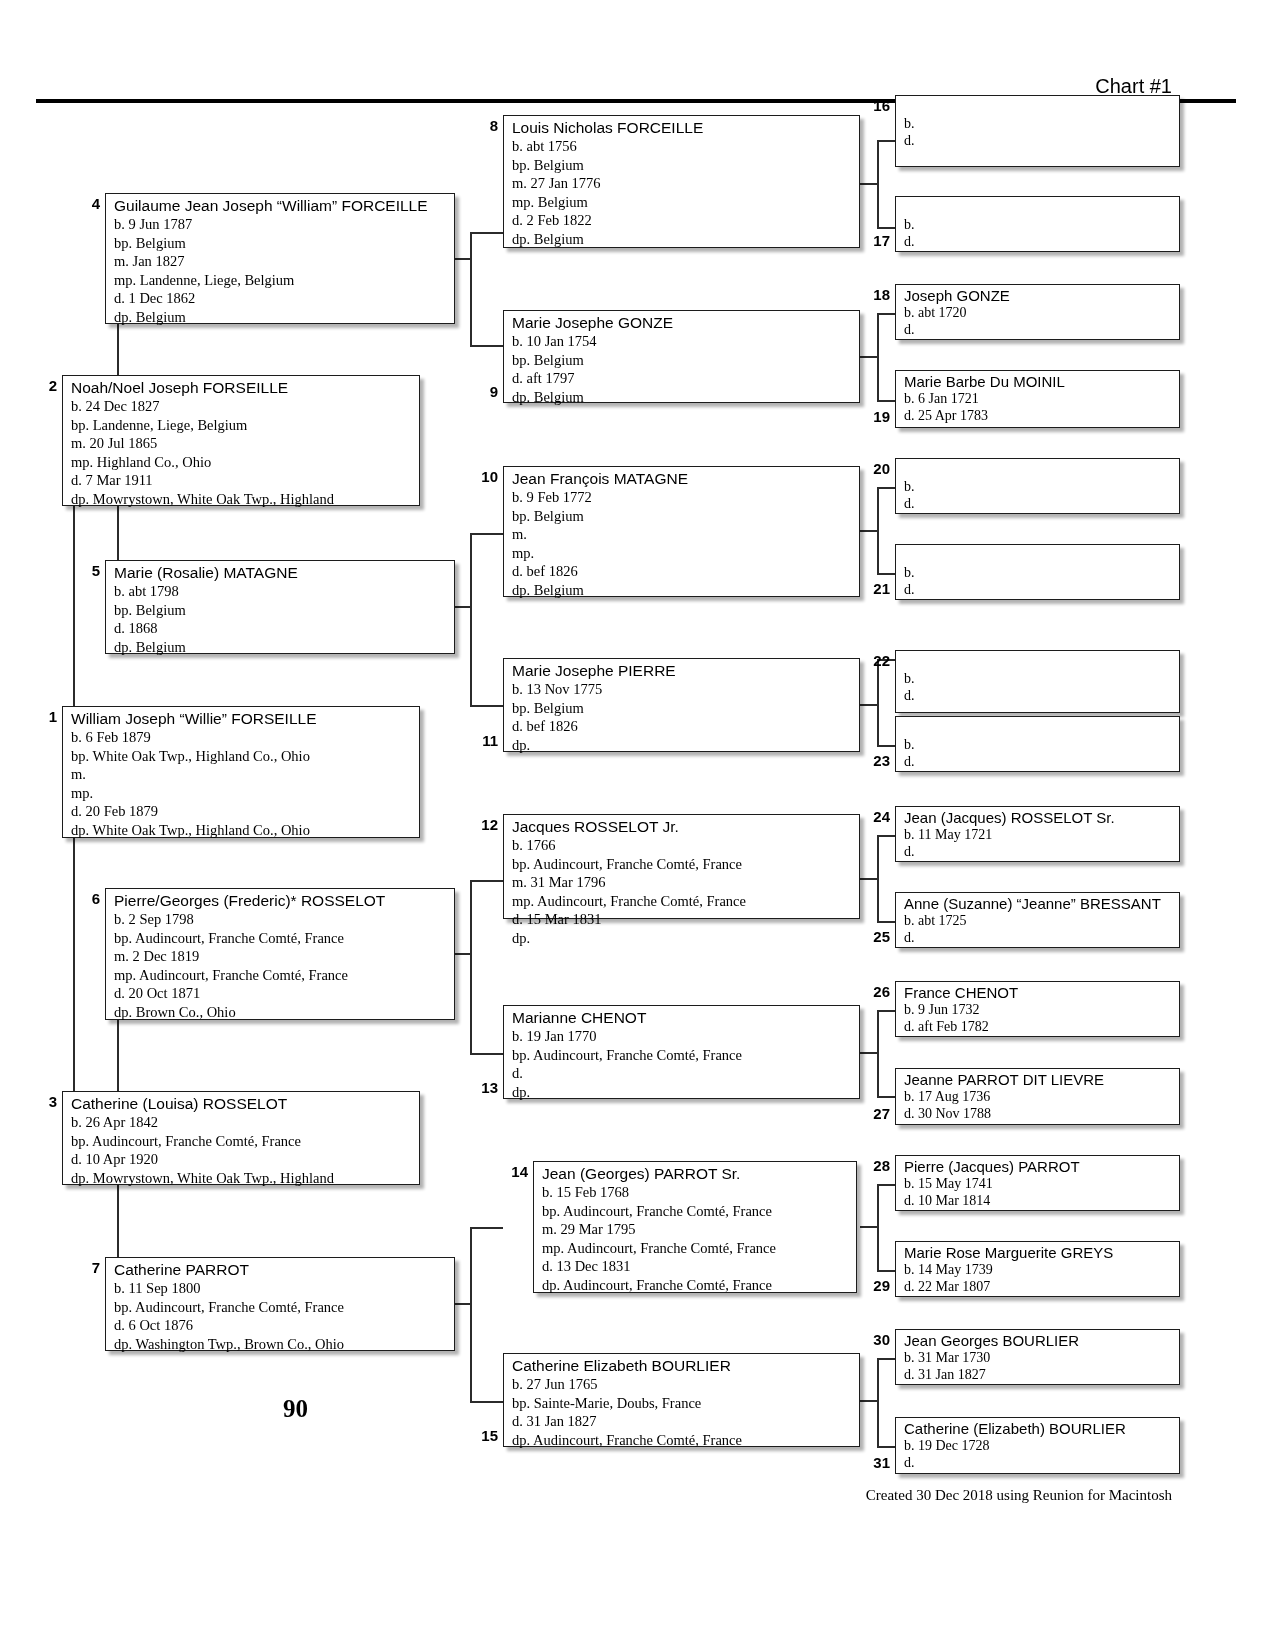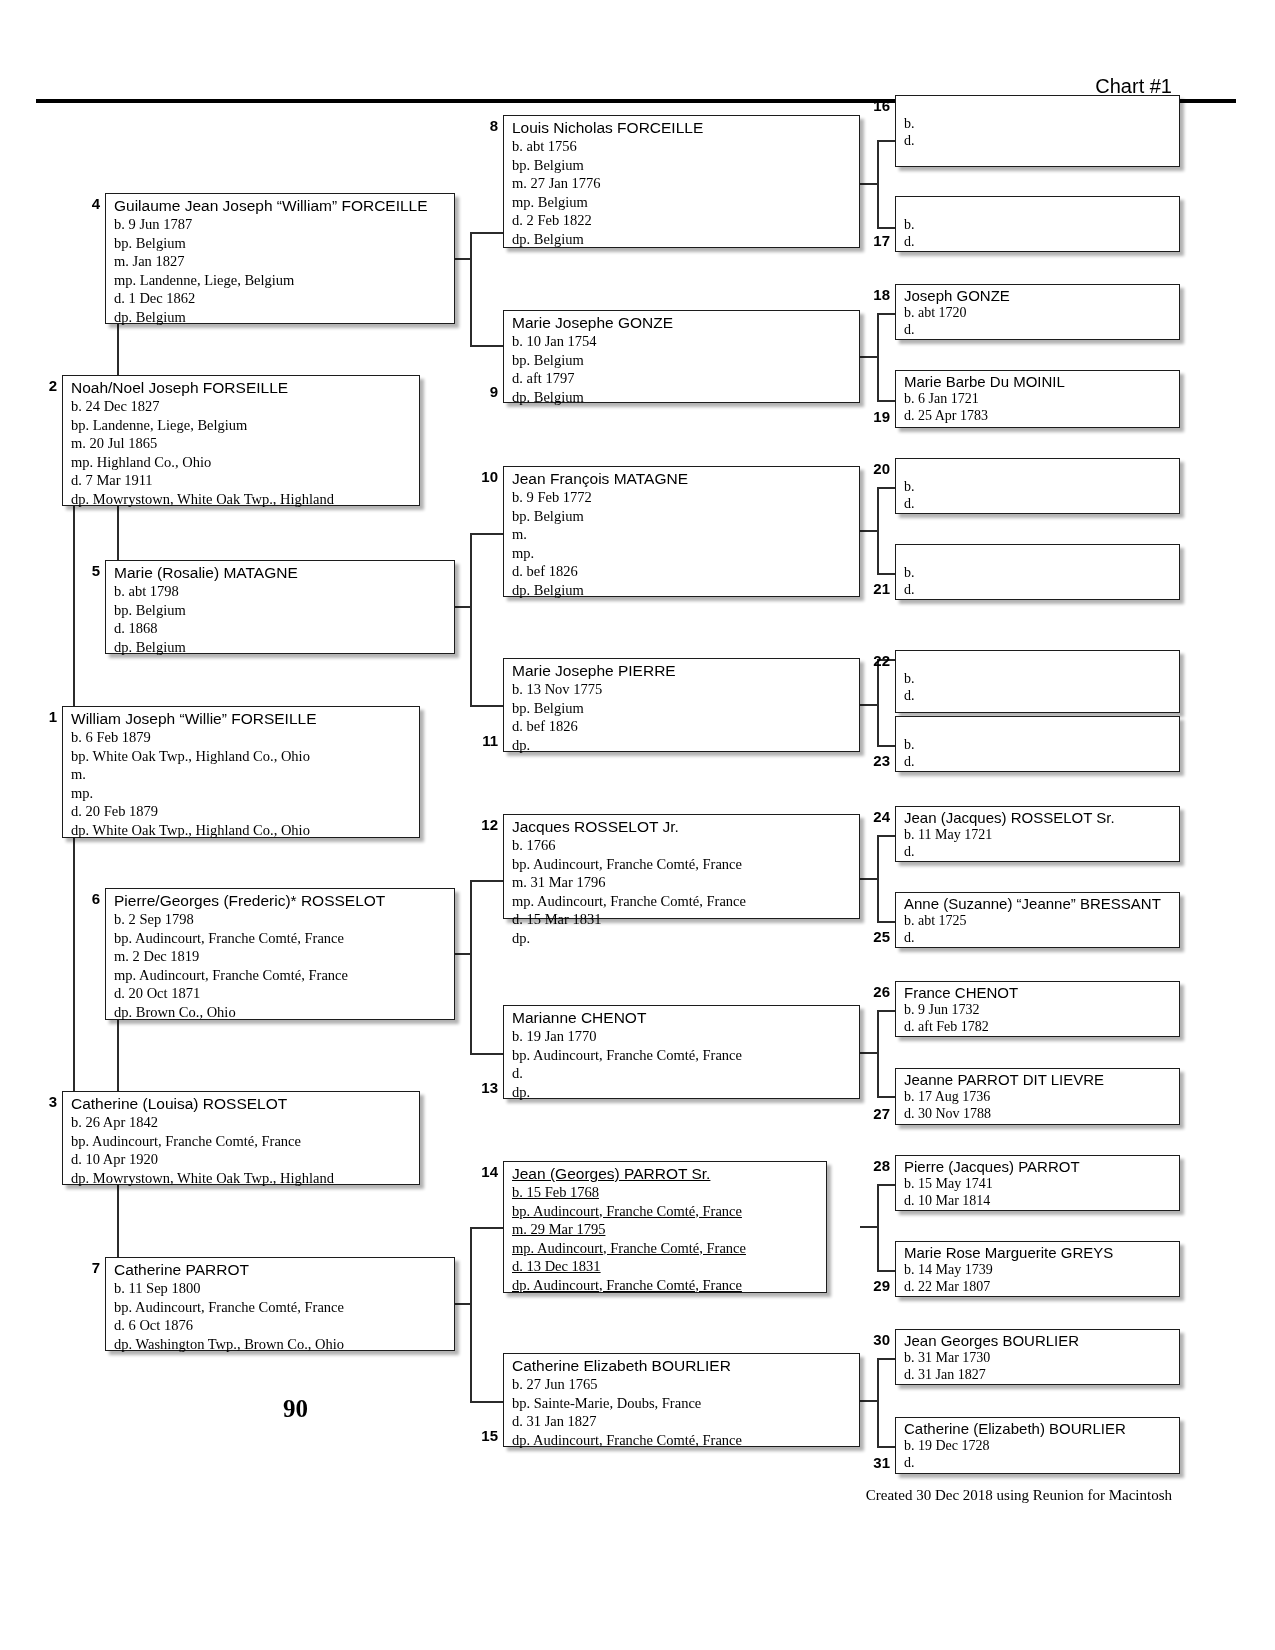--- a/index.html
+++ b/index.html
@@ -193,21 +193,21 @@
         <div class="pline">dp.</div>
       </div>
       <div class="pbox" style="left: 503px; top: 1005px; width: 357px; height: 94px;">
         <div class="pnum bottom">13</div>
         <div class="pname">Marianne CHENOT</div>
         <div class="pline">b. 19 Jan 1770</div>
         <div class="pline">bp. Audincourt, Franche Comté, France</div>
         <div class="pline">d.</div>
         <div class="pline">dp.</div>
       </div>
-      <div class="pbox" style="left: 503px; top: 1161px; width: 324px; height: 132px; text-decoration: underline;">
+      <div class="pbox" style="left: 533px; top: 1161px; width: 324px; height: 132px;">
         <div class="pnum">14</div>
         <div class="pname">Jean (Georges) PARROT Sr.</div>
         <div class="pline">b. 15 Feb 1768</div>
         <div class="pline">bp. Audincourt, Franche Comté, France</div>
         <div class="pline">m. 29 Mar 1795</div>
         <div class="pline">mp. Audincourt, Franche Comté, France</div>
         <div class="pline">d. 13 Dec 1831</div>
         <div class="pline">dp. Audincourt, Franche Comté, France</div>
       </div>
       <div class="pbox" style="left: 503px; top: 1353px; width: 357px; height: 94px;">

